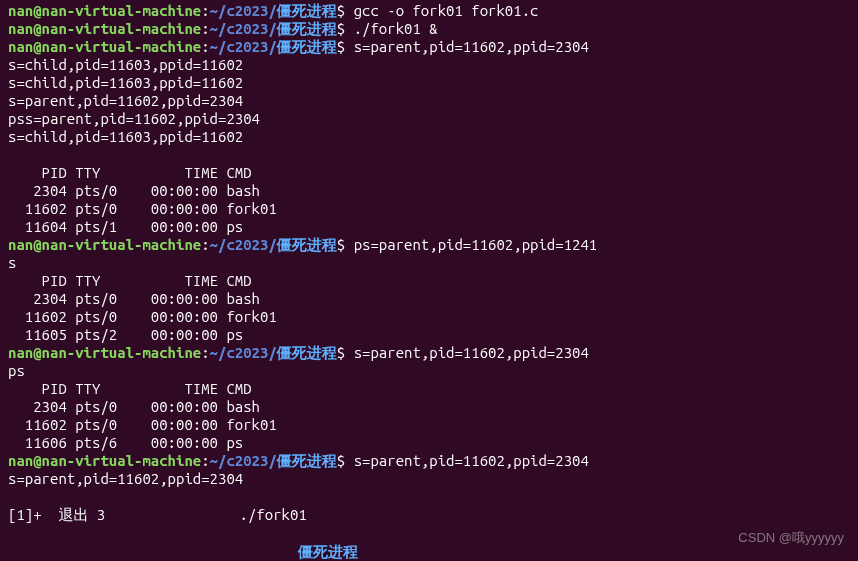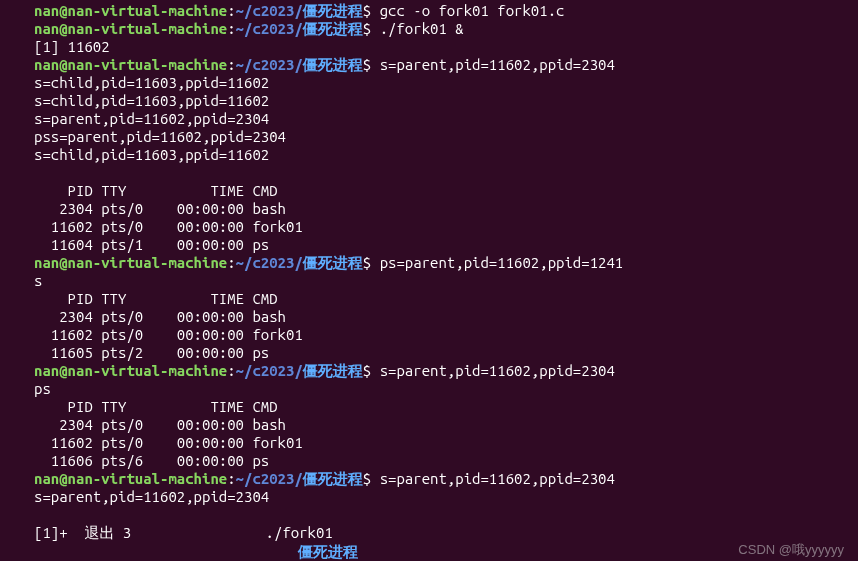--- a/index.html
+++ b/index.html
@@ -14,21 +14,20 @@
       font-size: 15px;
       line-height: 18px;
       width: 858px;
       height: 561px;
       padding: 2px 8px;
       overflow: hidden;
       position: relative;
     }
     .line {
       white-space: pre;
-      margin-left: 26px;
     }
     .user {
       color: #87d75f;
       font-weight: bold;
     }
     .colon {
       color: #ffffff;
     }
     .path {
       color: #5f87d7;
@@ -40,40 +39,39 @@
     }
     .dollar {
       color: #ffffff;
     }
     .cmd {
       color: #ffffff;
     }
     .watermark {
       position: absolute;
       right: 14px;
-      bottom: 2px;
+      bottom: 14px;
       color: rgba(200, 200, 200, 0.55);
       font-size: 13px;
       font-family: sans-serif;
     }
     .bottom-highlight {
       position: absolute;
       bottom: 0;
       left: 298px;
       color: #5fafff;
       font-weight: bold;
     }
   </style>
 </head>
 <body>
 
 <div id="terminal">
     <div class="line"><span class="user">nan@nan-virtual-machine</span><span class="colon">:</span><span class="path">~/c2023/</span><span class="subdir">僵死进程</span><span class="dollar">$ </span><span class="cmd">gcc -o fork01 fork01.c</span></div>
     <div class="line"><span class="user">nan@nan-virtual-machine</span><span class="colon">:</span><span class="path">~/c2023/</span><span class="subdir">僵死进程</span><span class="dollar">$ </span><span class="cmd">./fork01 &amp;</span></div>
-    <div class="line"><span>[1] 11602</span></div>
     <div class="line"><span class="user">nan@nan-virtual-machine</span><span class="colon">:</span><span class="path">~/c2023/</span><span class="subdir">僵死进程</span><span class="dollar">$ </span><span class="cmd">s=parent,pid=11602,ppid=2304</span></div>
     <div class="line"><span>s=child,pid=11603,ppid=11602</span></div>
     <div class="line"><span>s=child,pid=11603,ppid=11602</span></div>
     <div class="line"><span>s=parent,pid=11602,ppid=2304</span></div>
     <div class="line"><span>pss=parent,pid=11602,ppid=2304</span></div>
     <div class="line"><span>s=child,pid=11603,ppid=11602</span></div>
     <div class="line"><span> </span></div>
     <div class="line"><span>    PID TTY          TIME CMD</span></div>
     <div class="line"><span>   2304 pts/0    00:00:00 bash</span></div>
     <div class="line"><span>  11602 pts/0    00:00:00 fork01</span></div>

